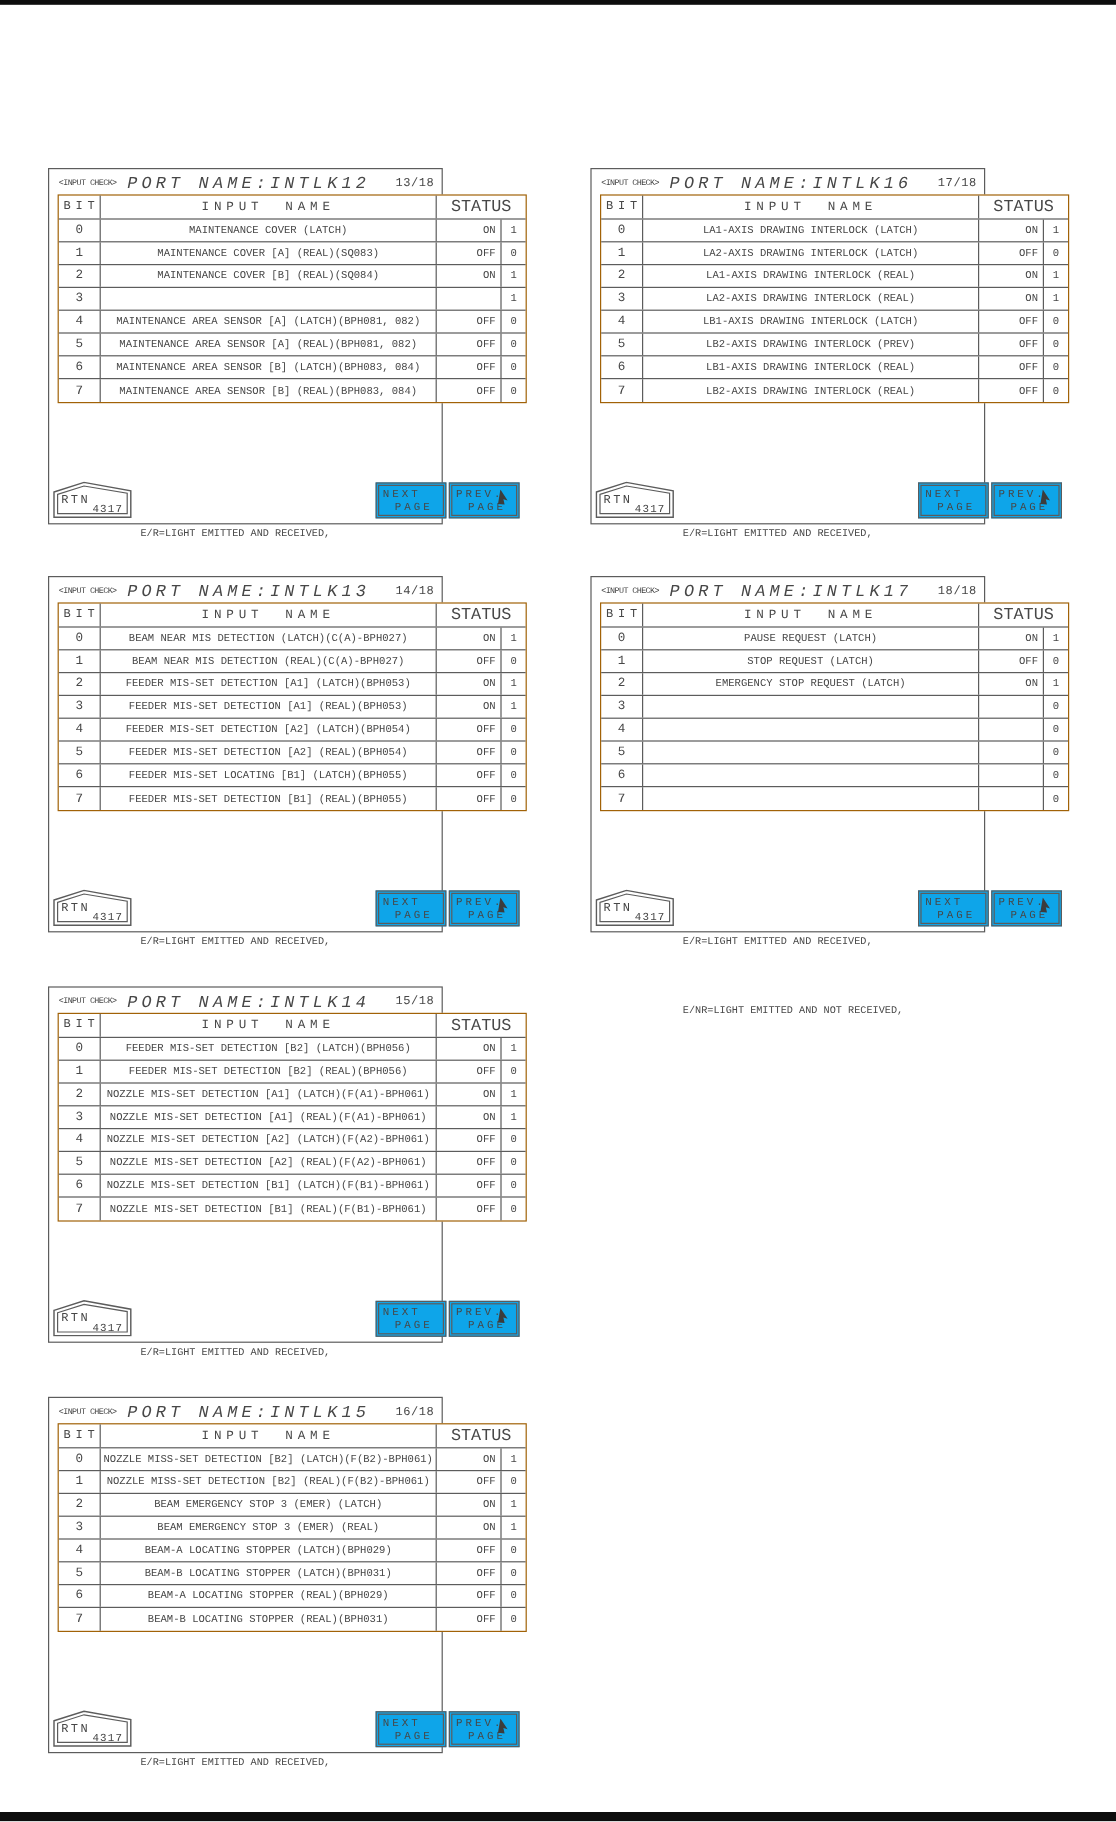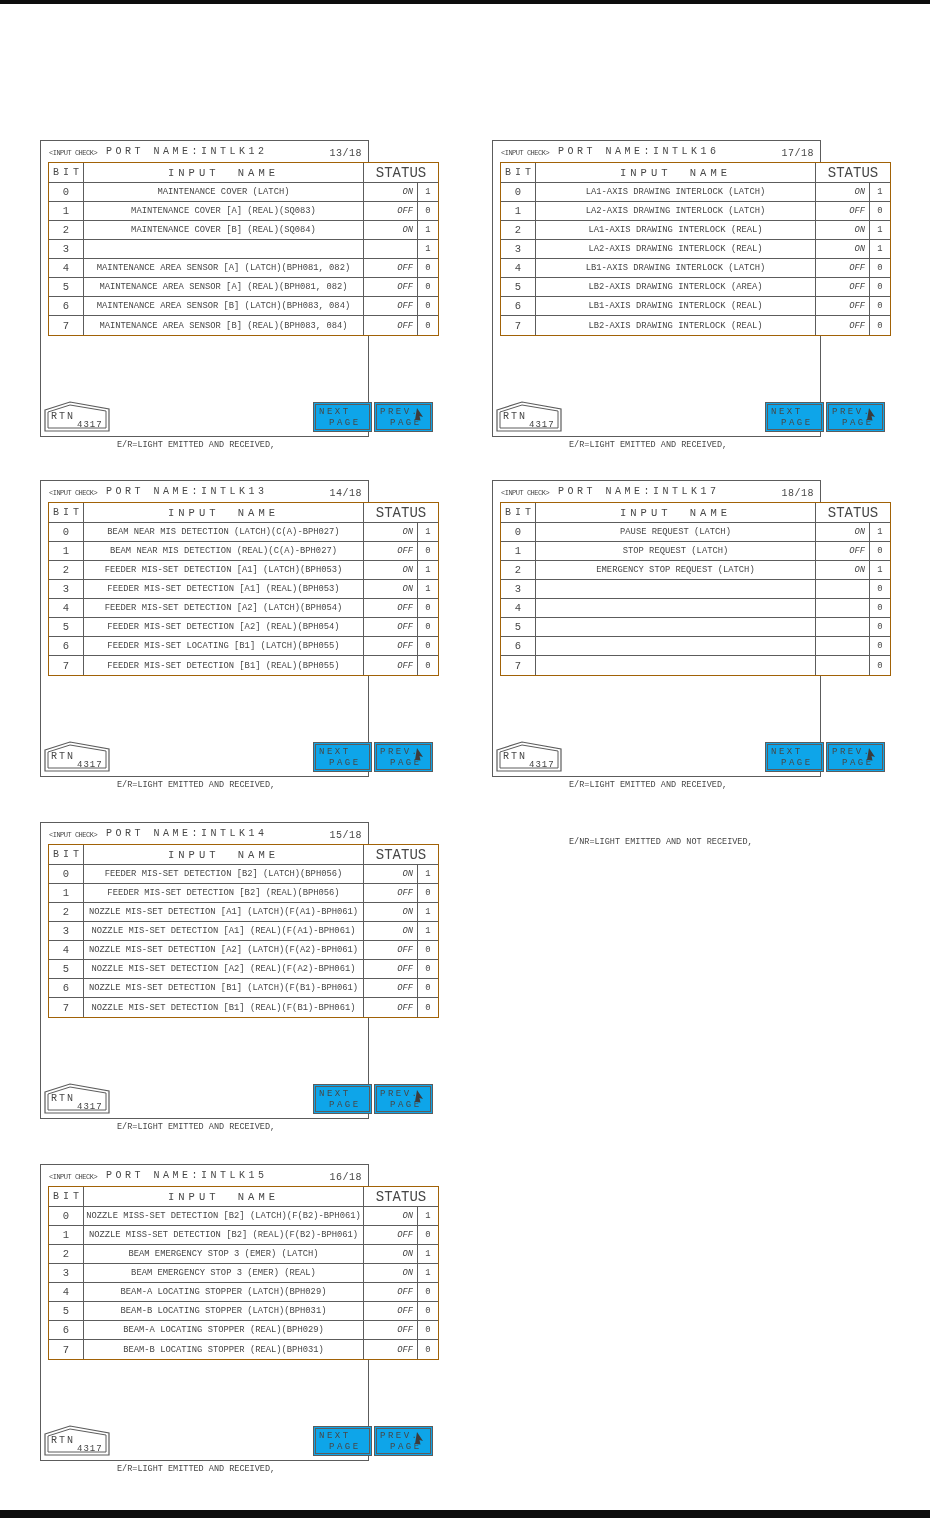--- a/index.html
+++ b/index.html
@@ -6,39 +6,39 @@
   #page{position:relative;width:930px;height:1518px;background:#ffffff;overflow:hidden;
         font-family:"Liberation Mono","DejaVu Sans Mono",monospace;color:#474747;}
   .edge-bar{position:absolute;left:0;width:930px;background:#0d0d0d;}
   #top-edge{top:0;height:4px;}
   #bottom-edge{top:1510px;height:8px;}
 
   .panel{position:absolute;width:329px;height:297px;border:1px solid #5c5c5c;background:#fff;box-sizing:border-box;}
 
   .title-row{position:absolute;left:8px;top:3px;right:5px;height:17px;}
   .tag{position:absolute;left:0;top:5px;font-size:7px;letter-spacing:-0.5px;white-space:pre;}
-  .port{position:absolute;left:57px;top:2px;font-size:10px;letter-spacing:3.5px;white-space:pre;}
+  .port{position:absolute;left:57px;top:2px;font-size:14px;letter-spacing:3.5px;white-space:pre;font-style:italic;}
   .pager{position:absolute;right:1px;top:4px;font-size:10px;letter-spacing:0.5px;}
 
   .tbl{position:absolute;left:7px;top:21px;width:391px;border:1px solid #a16207;box-sizing:border-box;background:#fff;}
   .thead{display:flex;height:20px;box-sizing:border-box;border-bottom:1px solid #5c5c5c;}
   .trow{display:flex;height:19px;box-sizing:border-box;border-bottom:1px solid #5c5c5c;}
   .rows .trow:last-child{border-bottom:none;}
   .c-bit{width:35px;box-sizing:border-box;border-right:1px solid #5c5c5c;display:flex;align-items:center;justify-content:center;}
   .c-name{width:280px;box-sizing:border-box;border-right:1px solid #5c5c5c;display:flex;align-items:center;
           justify-content:center;padding:0 4px;overflow:hidden;}
   .c-status{width:54px;box-sizing:border-box;border-right:1px solid #5c5c5c;display:flex;align-items:center;
             justify-content:flex-end;padding-right:4px;}
   .c-val{flex:1;display:flex;align-items:center;justify-content:center;}
   .thead .c-bit{font-size:10px;letter-spacing:4px;padding-left:4px;}
   .thead .c-name{justify-content:center;font-size:10.5px;letter-spacing:4px;word-spacing:8px;}
   .thead .c-status{width:74px;border-right:none;justify-content:center;font-size:14px;padding-right:0;}
   .trow .c-bit{font-size:10.5px;}
   .nm,.code{font-size:8.8px;white-space:pre;}
-  .trow .c-status{font-size:8.8px;font-style:italic;}
+  .trow .c-status{font-size:8.8px;}
   .trow .c-val{font-size:8.8px;}
 
   .rtn-btn{position:absolute;left:3px;top:260px;width:66px;height:31px;cursor:default;}
   .legend{position:absolute;left:76px;top:257px;font-size:8.5px;line-height:19px;white-space:pre;}
   .pagebtn{position:absolute;top:261px;width:59px;height:30px;border:1px solid #5c5c5c;padding:1px;box-sizing:border-box;background:#0ea5e9;}
   .pagebtn .inner{position:relative;width:100%;height:100%;border:1px solid #5c5c5c;box-sizing:border-box;
                   font-size:9px;letter-spacing:2.5px;}
   .btn-next{left:272px;}
   .btn-prev{left:333px;}
   .pagebtn .l1{position:absolute;left:3px;top:2px;white-space:pre;}
@@ -218,21 +218,21 @@
     <div class="c-name">
       <span class="nm">LB1-AXIS DRAWING INTERLOCK (LATCH)</span>
       <span class="code"></span>
     </div>
     <div class="c-status">OFF</div>
     <div class="c-val">0</div>
   </div>
             <div class="trow">
     <div class="c-bit">5</div>
     <div class="c-name">
-      <span class="nm">LB2-AXIS DRAWING INTERLOCK (AREA)</span>
+      <span class="nm">LB2-AXIS DRAWING INTERLOCK (PREV)</span>
       <span class="code"></span>
     </div>
     <div class="c-status">OFF</div>
     <div class="c-val">0</div>
   </div>
             <div class="trow">
     <div class="c-bit">6</div>
     <div class="c-name">
       <span class="nm">LB1-AXIS DRAWING INTERLOCK (REAL)</span>
       <span class="code"></span>

